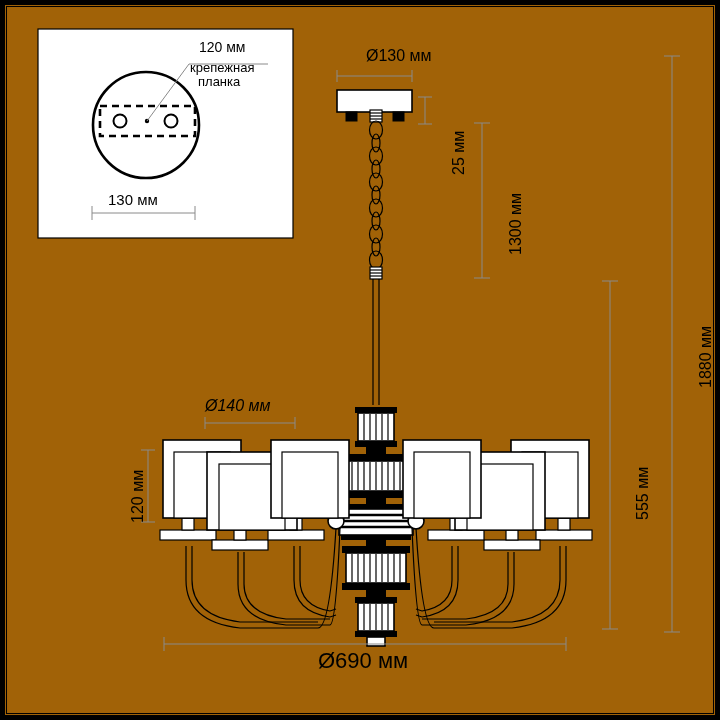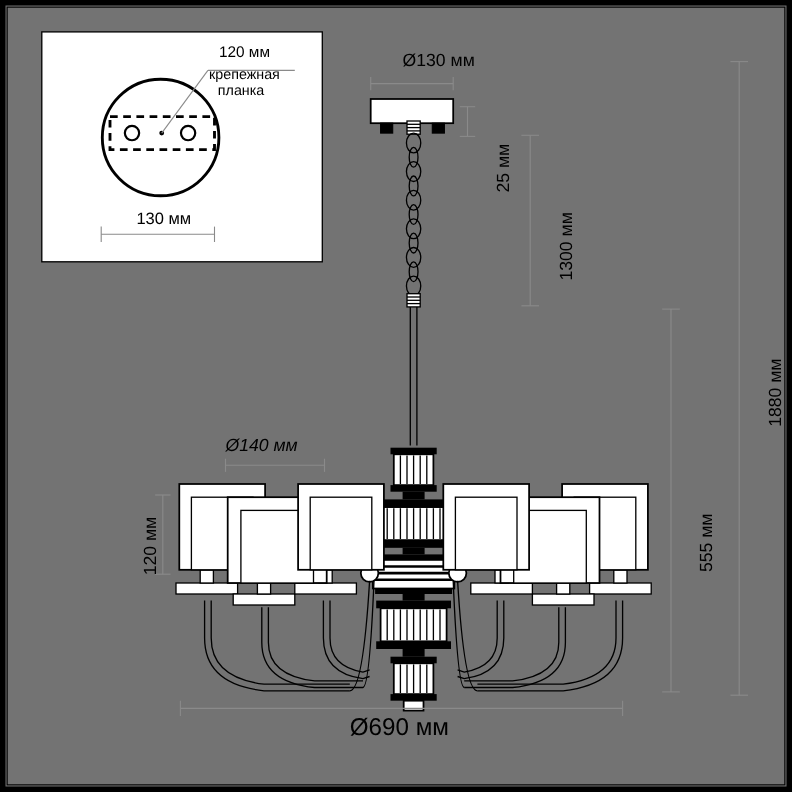--- a/index.html
+++ b/index.html
@@ -4,21 +4,21 @@
 <style>
   html, body {
     margin: 0;
     padding: 0;
     background: #ffffff;
   }
   #page {
     position: relative;
     width: 720px;
     height: 720px;
-    background: #737373;
+    background: #a16207;
     font-family: "Liberation Sans", sans-serif;
     overflow: hidden;
   }
   
   #outer-frame {
     position: absolute;
     left: 0; top: 0;
     width: 720px; height: 720px;
     box-sizing: border-box;
     border: 5px solid #000000;
@@ -324,21 +324,21 @@
     <g>
       <line x1="164" y1="644" x2="566" y2="644" class="dim"></line>
       <line x1="164" y1="637" x2="164" y2="651" class="dim"></line>
       <line x1="566" y1="637" x2="566" y2="651" class="dim"></line>
     </g>
   </svg>
 
   <div class="dim-label" style="left:199px; top:40px; font-size:14px;">120 мм</div>
   <div class="dim-label" style="left:190px; top:61px; font-size:13px;">крепежная</div>
   <div class="dim-label" style="left:198px; top:75px; font-size:13px;">планка</div>
-  <div class="dim-label" style="left:108px; top:192px; font-size:15px;margin-left:16px;">130 мм</div>
+  <div class="dim-label" style="left:108px; top:192px; font-size:15px;">130 мм</div>
 
   <div class="dim-label" style="left:332px; top:48px; font-size:16px;margin-left:34px;">Ø130 мм</div>
 
   <div class="dim-label rot90" style="left:451px; top:175px; font-size:16px;">25 мм</div>
 
   <div class="dim-label rot90" style="left:508px; top:255px; font-size:16px;">1300 мм</div>
 
   <div class="dim-label rot90" style="left:698px; top:388px; font-size:16px;">1880 мм</div>
 
   <div class="dim-label rot90" style="left:635px; top:520px; font-size:16px;">555 мм</div>

